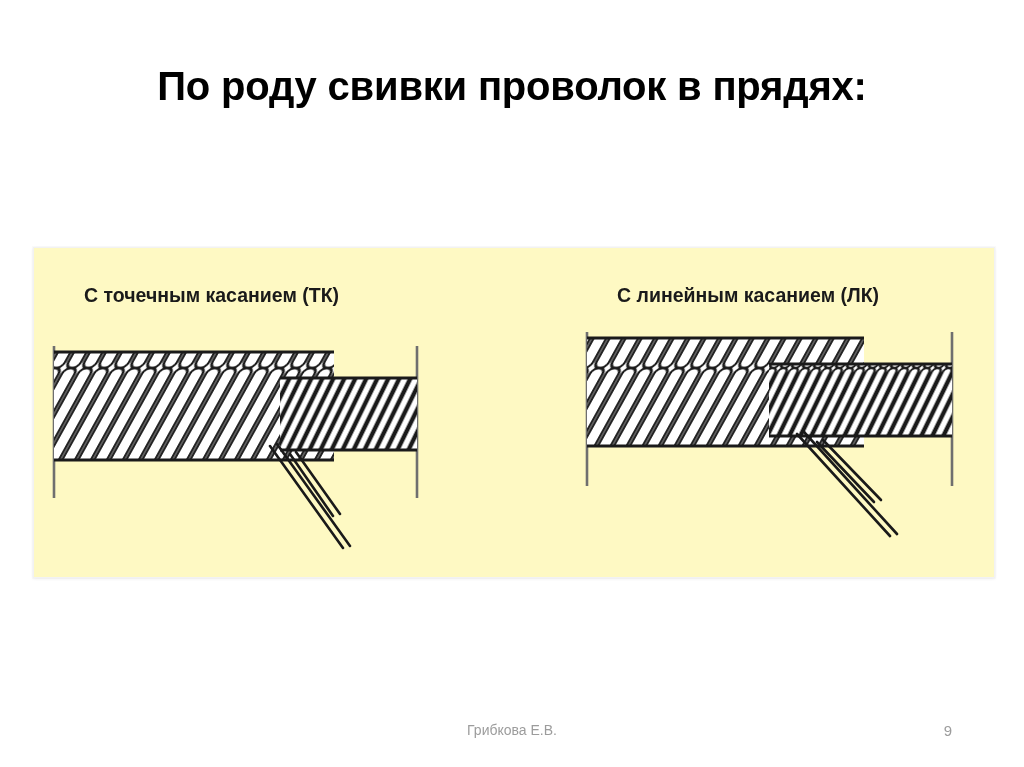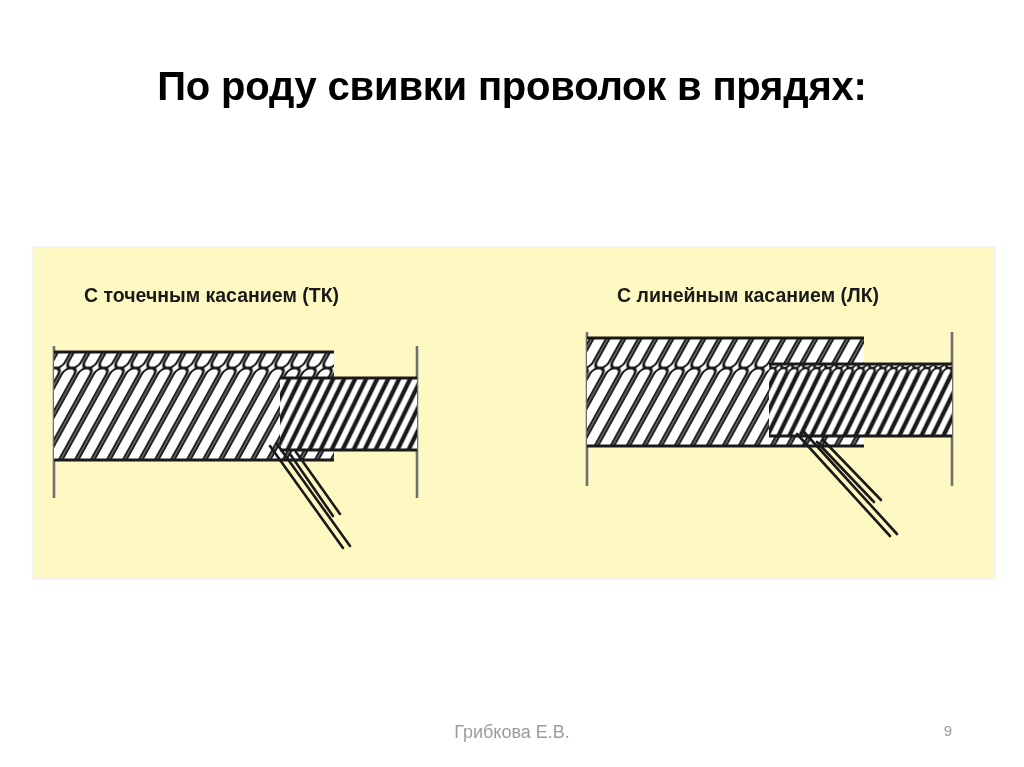--- a/index.html
+++ b/index.html
@@ -60,21 +60,21 @@
     fill: #1a1a1a;
   }
 
   
   #footer-author {
     position: absolute;
     left: 0;
     top: 722px;
     width: 1024px;
     text-align: center;
-    font-size: 18px;
+    font-size: 14px;
     color: #9c9c9c;
   }
   #footer-page {
     position: absolute;
     right: 72px;
     top: 722px;
     font-size: 15px;
     color: #9c9c9c;
     text-align: right;
   }

